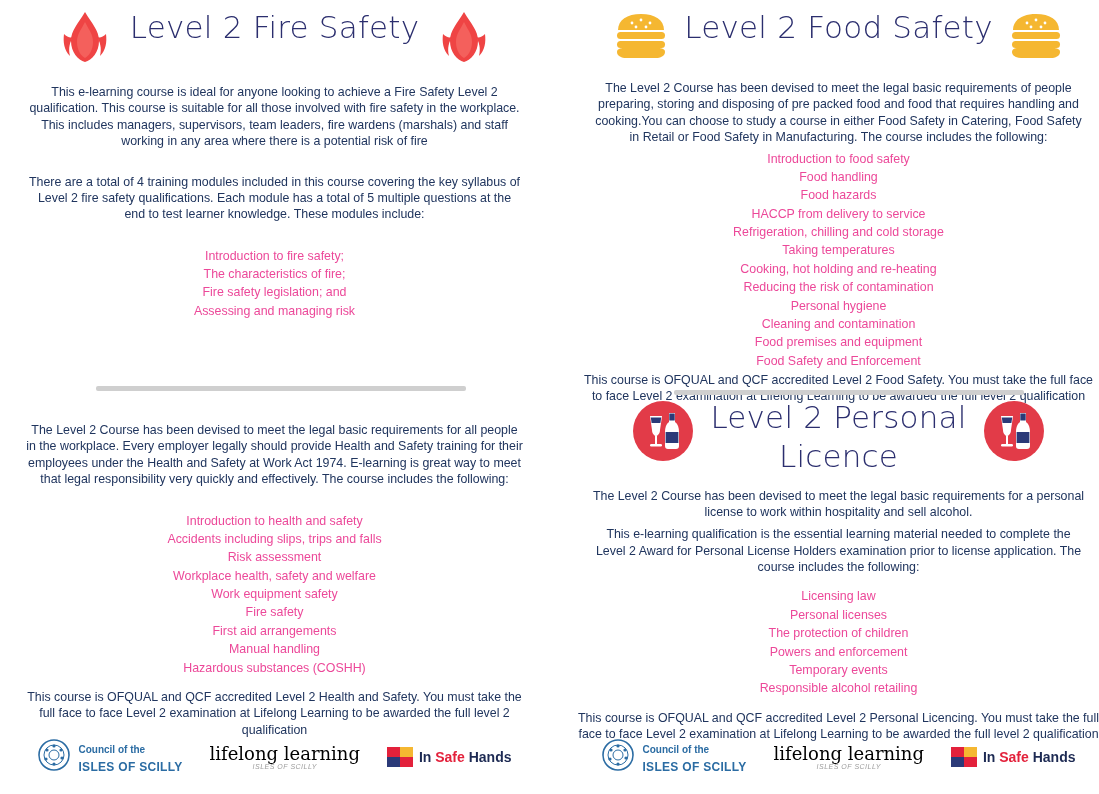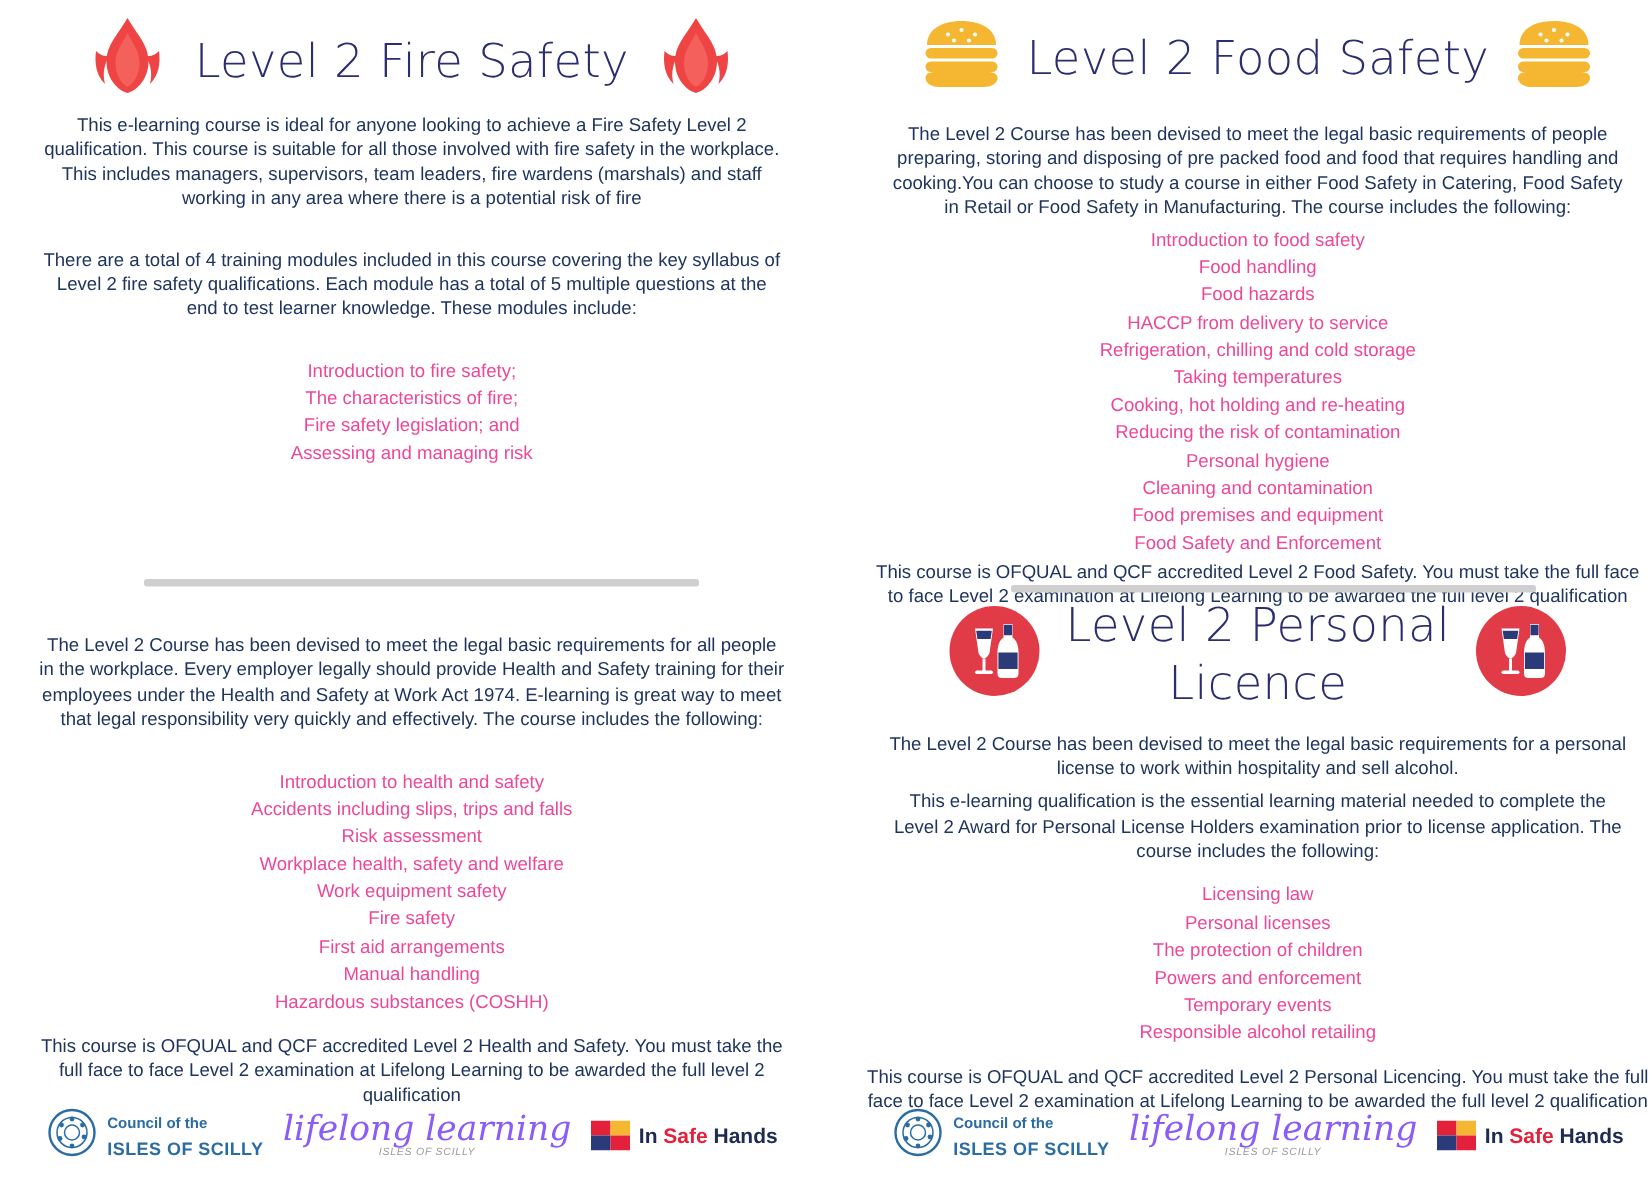--- a/index.html
+++ b/index.html
@@ -22,21 +22,20 @@
     height: 794px;
   }
   .col-left { left: 0; }
   .col-right { left: 564px; }
 
   .panel { position: absolute; left: 0; width: 549px; }
 
   
   .head-row {
     display: flex;
-    align-items: center;
     justify-content: center;
     gap: 14px;
     padding: 0 14px;
   }
   .head-title {
     font-family: "DejaVu Sans", sans-serif;
     font-weight: 300;
     color: #2b2e6e;
     font-size: 31px;
     letter-spacing: 0.2px;
@@ -85,23 +84,22 @@
     align-items: center;
     justify-content: space-around;
     padding: 0 24px;
   }
   .logo { display: flex; align-items: center; gap: 7px; }
   .logo-cos-text { line-height: 1.1; }
   .logo-cos-text .l1 { font-size: 10px; color: #2b6ca3; font-weight: bold; margin-top: 30px; }
   .logo-cos-text .l2 { font-size: 12px; color: #2b6ca3; font-weight: bold; letter-spacing: 0.3px; }
   .logo-ll-text {
     font-family: "DejaVu Serif", serif;
-    font-style: italic;
-    color: #8b5cf6;
-    font-size: 23px;
+    color: #000000;
+    font-size: 18px;
     line-height: 1;
   }
   .logo-ll-sub {
     font-size: 7px;
     color: #9b9b9b;
     font-style: italic;
     text-align: center;
     letter-spacing: 0.5px;
   }
   .logo-ish { display: flex; align-items: center; gap: 6px; }
@@ -130,21 +128,21 @@
         <span class="icon">
           <svg width="62" height="62" viewBox="0 0 62 62">
             <path d="M31 4 C24 16 17 22 17 33 c0 11 7 19 14 21 7-2 14-10 14-21 0-11-7-17-14-29z" fill="#ef4444"></path>
             <path d="M31 14 C27 22 23 26 23 34 c0 8 4 14 8 16 4-2 8-8 8-16 0-8-4-12-8-20z" fill="#f4605c"></path>
             <path d="M10 26 C9 34 10 42 16 48 c-2-8 0-14 3-19 -3 1-6 0-9-3z" fill="#ef4444"></path>
             <path d="M52 26 c1 8 0 16-6 22 2-8 0-14-3-19 3 1 6 0 9-3z" fill="#ef4444"></path>
           </svg>
         </span>
       </div>
 
-      <div style="">
+      <div style="margin-top:10px;">
         <div class="body-text">This e-learning course is ideal for anyone looking to achieve a Fire Safety Level 2 qualification. This course is suitable for all those involved with fire safety in the workplace. This includes managers, supervisors, team leaders, fire wardens (marshals) and staff working in any area where there is a potential risk of fire</div>
         <div class="para-gap"></div>
         <div class="para-gap"></div>
         <div class="body-text">There are a total of 4 training modules included in this course covering the key syllabus of Level 2 fire safety qualifications. Each module has a total of 5 multiple questions at the end to test learner knowledge. These modules include:</div>
         <div class="para-gap"></div>
         <div class="para-gap"></div>
         <div class="list">
           <div>Introduction to fire safety;</div>
           <div>The characteristics of fire;</div>
           <div>Fire safety legislation; and</div>

